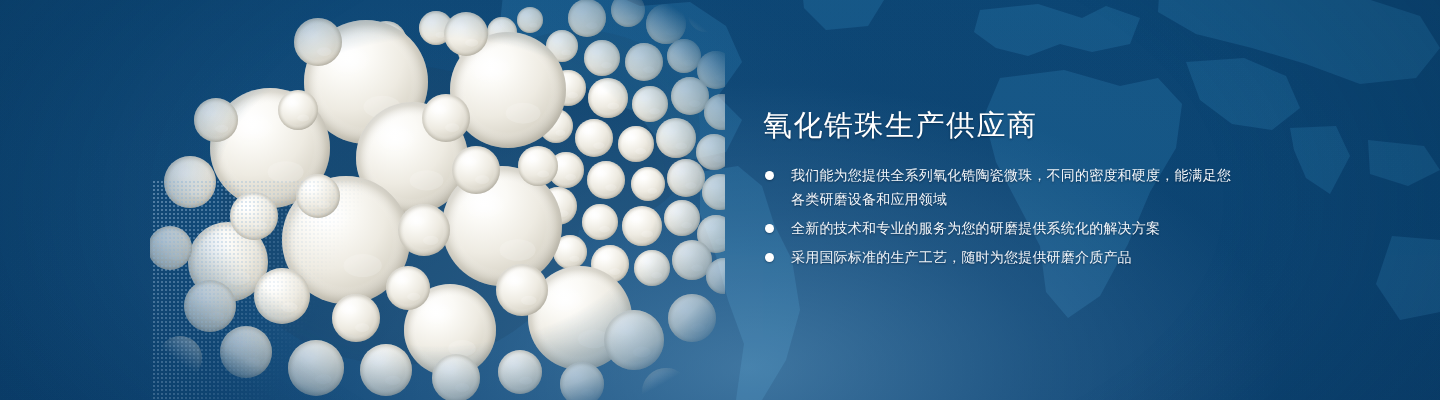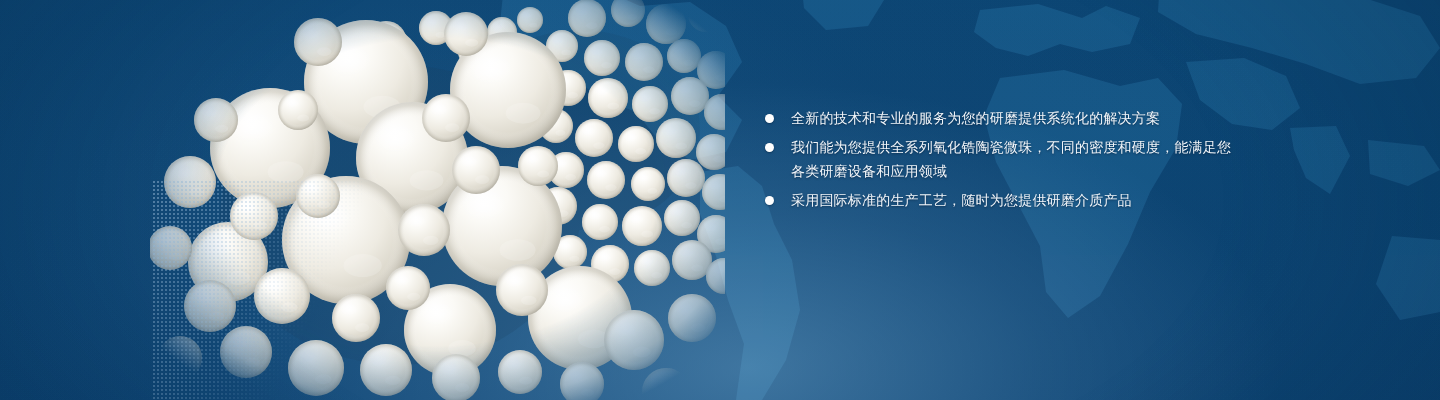--- a/index.html
+++ b/index.html
@@ -290,29 +290,30 @@
           <use href="#bead" transform="translate(516,392) scale(24)"></use>
         </g>
       </g>
     </svg>
   </div>
   <div class="beads-halftone"></div>
 
   <div class="bg-vignette"></div>
 
   <div class="copy">
+    <h1 class="headline">氧化锆珠生产供应商</h1>
 
     <ul class="bullets">
       <li class="bullet">
         <span class="bullet-dot"></span>
-        <span class="bullet-text">全新的技术和专业的服务为您的研磨提供系统化的解决方案</span>
+        <span class="bullet-text">我们能为您提供全系列氧化锆陶瓷微珠，不同的密度和硬度，能满足您各类研磨设备和应用领域</span>
       </li>
       <li class="bullet">
         <span class="bullet-dot"></span>
-        <span class="bullet-text">我们能为您提供全系列氧化锆陶瓷微珠，不同的密度和硬度，能满足您各类研磨设备和应用领域</span>
+        <span class="bullet-text">全新的技术和专业的服务为您的研磨提供系统化的解决方案</span>
       </li>
       <li class="bullet">
         <span class="bullet-dot"></span>
         <span class="bullet-text">采用国际标准的生产工艺，随时为您提供研磨介质产品</span>
       </li>
     </ul>
   </div>
 
 </div>
 

